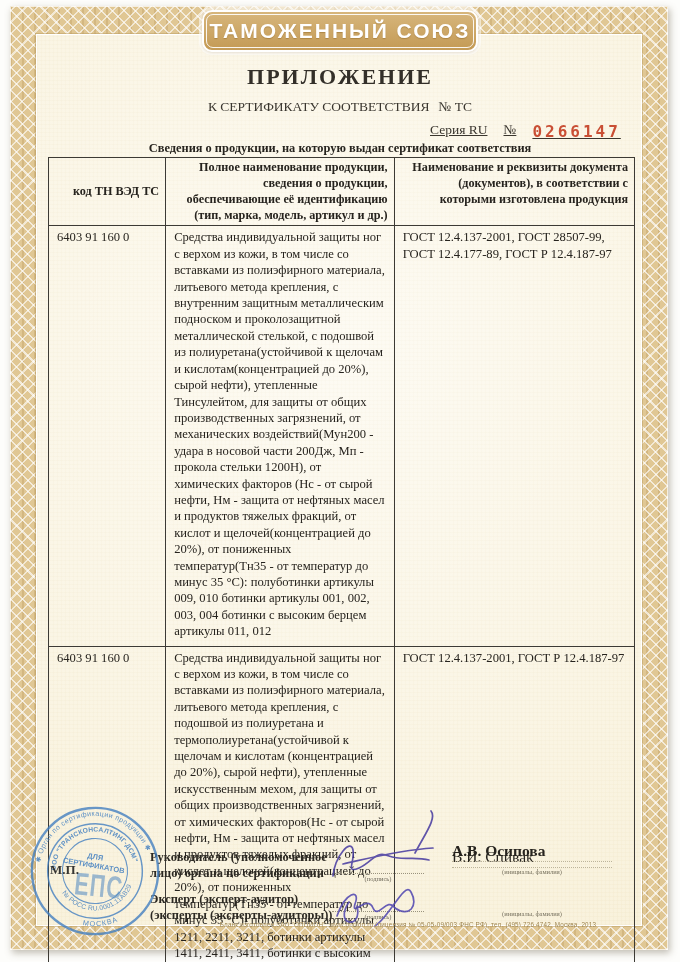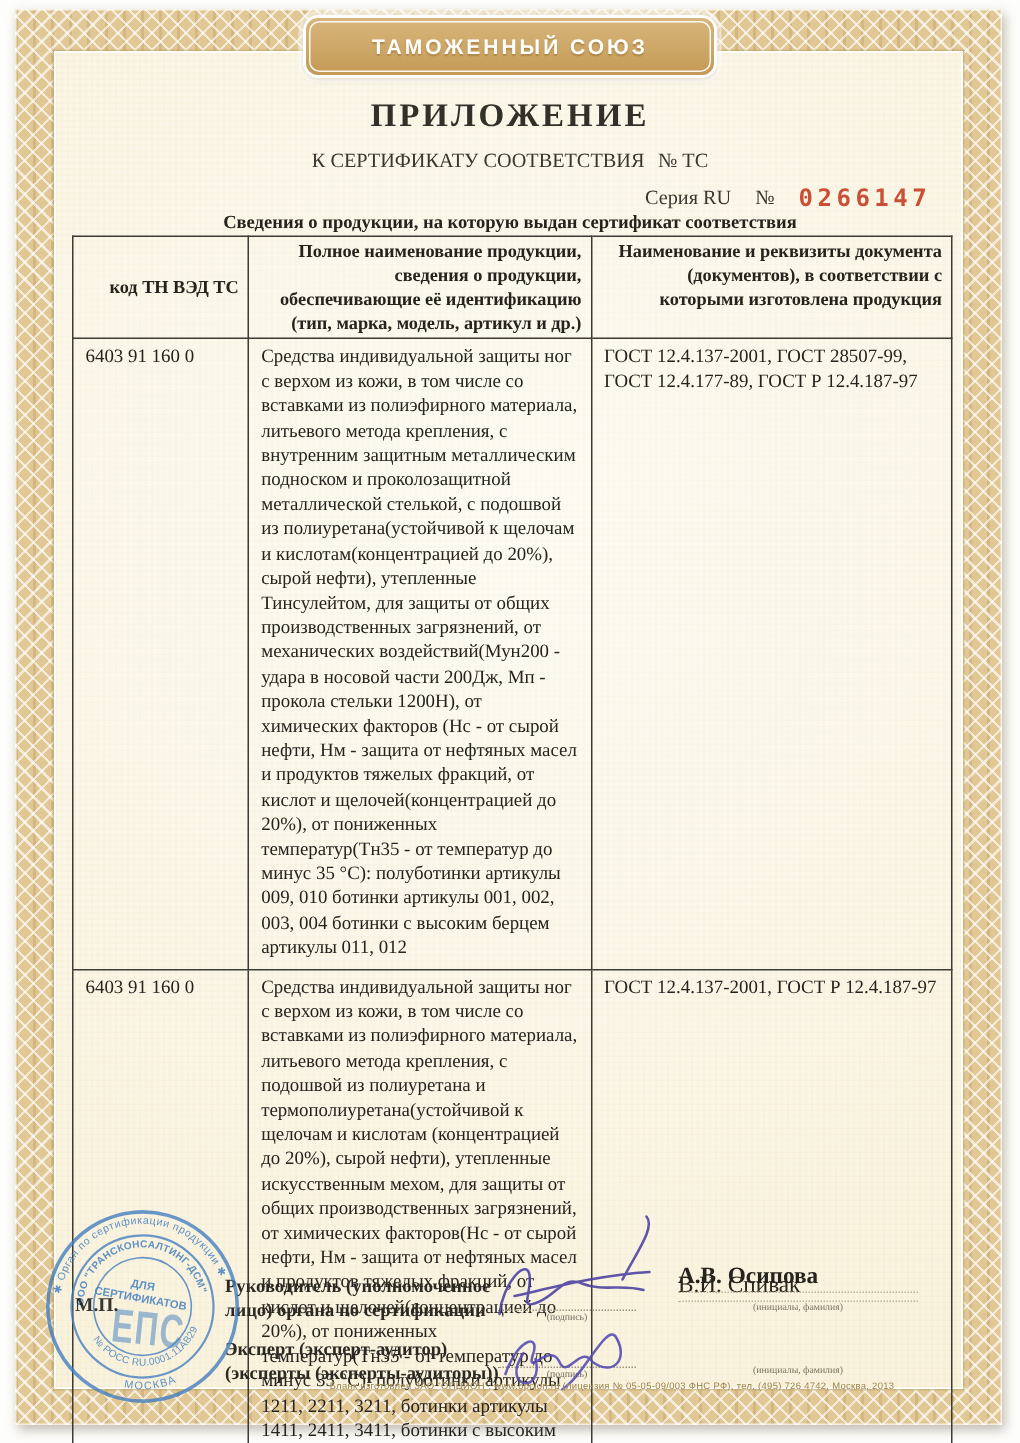--- a/index.html
+++ b/index.html
@@ -20,29 +20,29 @@
       repeating-linear-gradient(0deg, rgba(220,200,150,.10) 0 1px, transparent 1px 4px),
       repeating-linear-gradient(90deg, rgba(220,200,150,.10) 0 1px, transparent 1px 4px);
     box-shadow:0 0 0 1px rgba(190,160,100,.55);}
   
   .badge{position:absolute;left:50%;top:10px;transform:translateX(-50%);
     width:272px;height:38px;border-radius:10px;border:2px solid #fff;
     background:linear-gradient(180deg,#d7b67c,#c49a55);
     box-shadow:0 0 0 3px rgba(255,255,255,.55), 0 1px 3px rgba(120,90,40,.4);
     display:flex;align-items:center;justify-content:center;}
   .badge::after{content:"";position:absolute;inset:2px;border:1px solid rgba(255,255,255,.9);border-radius:7px;}
-  .badge span{font-family:"Liberation Sans",sans-serif;font-weight:bold;font-size:14px;
+  .badge span{font-family:"Liberation Sans",sans-serif;font-weight:bold;font-size:21px;
     letter-spacing:2px;color:#fff;text-shadow:0 1px 1px rgba(150,110,45,.55);}
   .title{position:absolute;left:0;right:0;top:64px;text-align:center;
     font-size:22px;font-weight:bold;letter-spacing:2px;color:#332f29;}
   .certline{position:absolute;left:0;right:0;top:99px;display:flex;justify-content:center;
     align-items:baseline;gap:9px;font-size:13.5px;color:#3a362f;}
   .certline .num{font-size:14.5px;border-bottom:1px solid #b7ae96;padding:0 14px 1px 6px;letter-spacing:.4px;}
-  .seriesline{position:absolute;left:430px;top:122px;display:flex;align-items:center;gap:16px;
-    font-size:13.5px;color:#3a362f;}
+  .seriesline{position:absolute;left:430px;top:122px;display:flex;align-items:flex-start;gap:16px;
+    font-size:13.5px;color:#3a362f;text-decoration:underline;}
   .serial{font-family:"DejaVu Sans Mono",monospace;font-weight:bold;font-size:16px;
     letter-spacing:3px;color:#c94f35;}
   .caption{position:absolute;left:0;right:0;top:141px;text-align:center;
     font-size:12.4px;font-weight:bold;color:#26231e;}
   table.cert{position:absolute;left:48px;top:157px;width:587px;border-collapse:collapse;
     color:#26231e;}
   table.cert th, table.cert td{border:1px solid #3c3a35;vertical-align:top;}
   table.cert th{font-size:12.2px;font-weight:bold;text-align:right;padding:2px 6px;line-height:1.3;}
   table.cert th.h1{height:60px;vertical-align:middle;}
   table.cert td{font-size:12.6px;line-height:16.4px;padding:3px 8px 6px 8px;}

